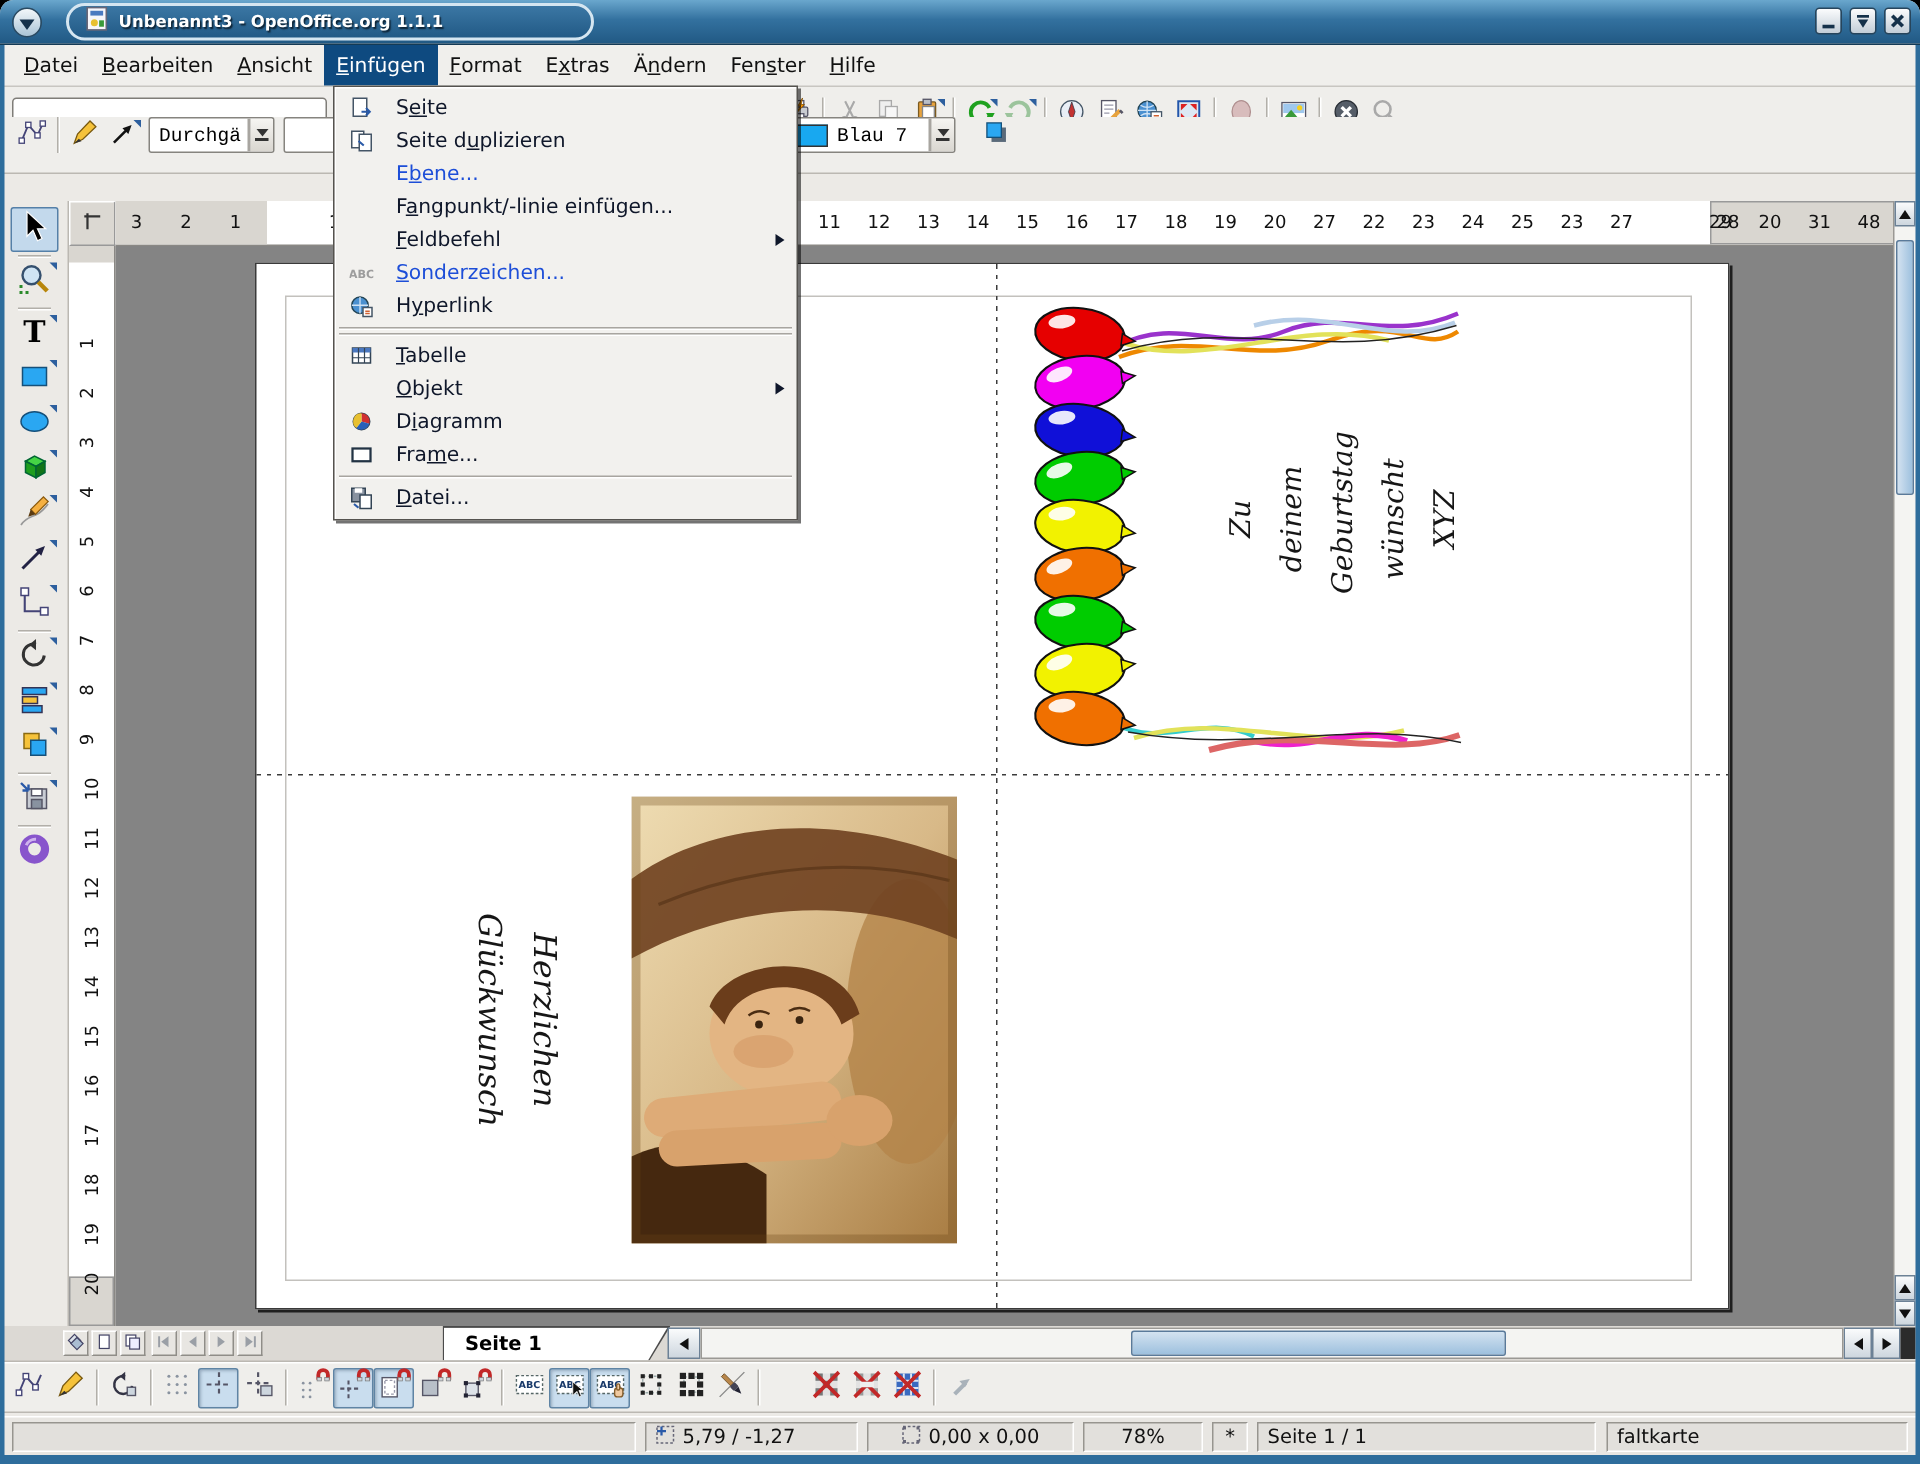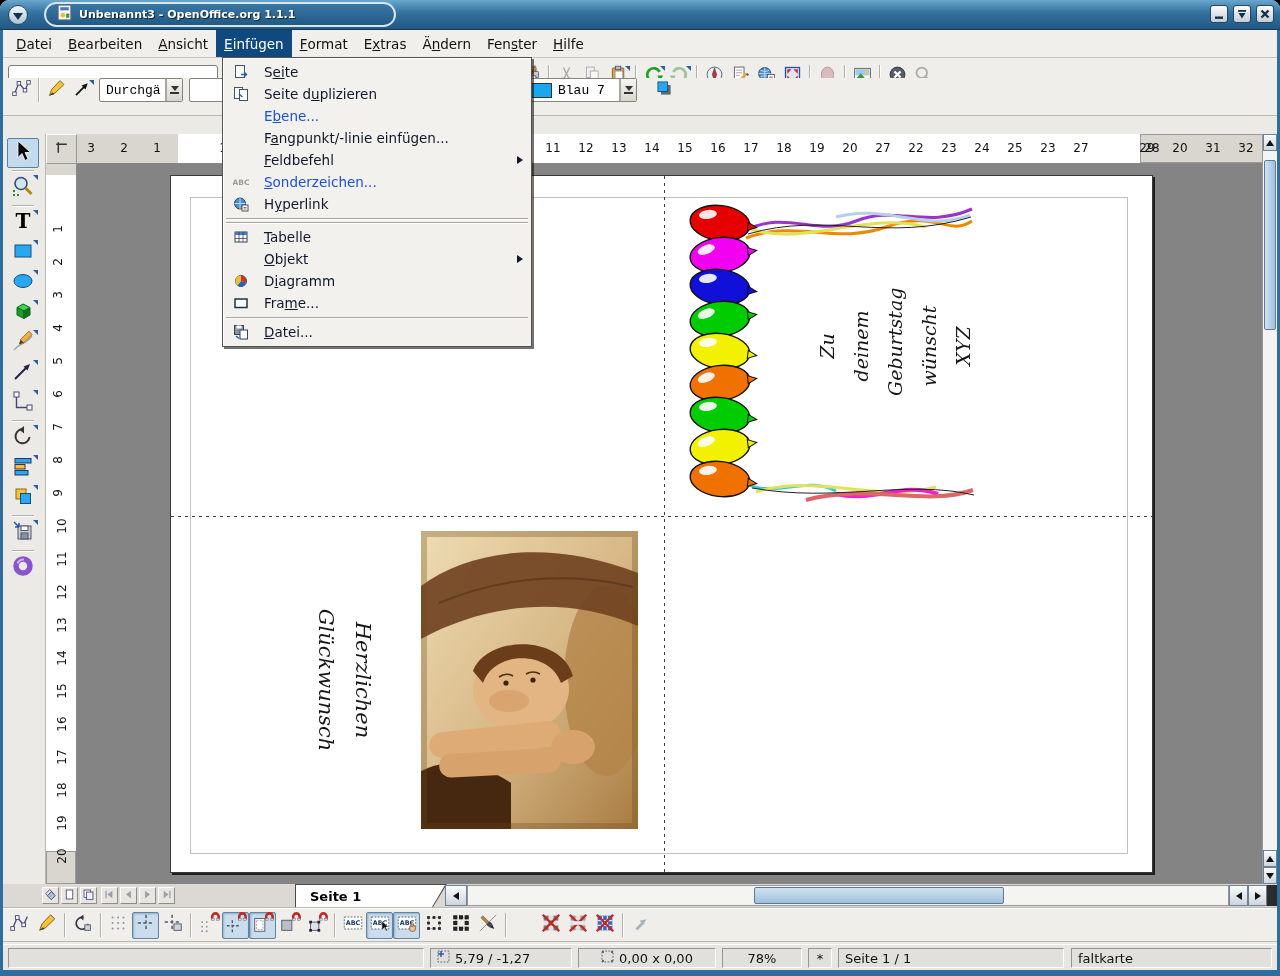--- a/index.html
+++ b/index.html
@@ -420,21 +420,21 @@
       <span class="rnum" style="left: 839px;">22</span>
       <span class="rnum" style="left: 872px;">23</span>
       <span class="rnum" style="left: 905px;">24</span>
       <span class="rnum" style="left: 938px;">25</span>
       <span class="rnum" style="left: 971px;">23</span>
       <span class="rnum" style="left: 1004px;">27</span>
       <span class="rnum" style="left: 1037px; margin-left: 38px;">28</span>
       <span class="rnum" style="left: 1070px;">29</span>
       <span class="rnum" style="left: 1103px;">20</span>
       <span class="rnum" style="left: 1136px;">31</span>
-      <span class="rnum" style="left: 1169px;">32</span>
+      <span class="rnum" style="left: 1169px;">48</span>
     </div>
   <div id="lefttools">
       <div class="ltbtn pressed">
         <span class="ig"><svg viewBox="0 0 24 24">
             <polygon points="7,2 7,18.5 11,14.5 14,21.5 17,20 14,13.5 19.5,13.5" fill="#000" stroke="#fff" stroke-width="0.8"></polygon>
           </svg></span>
       </div>
       <div class="tsep"></div>
       <div class="ltbtn hasdd">
         <span class="ig"><svg viewBox="0 0 24 24">

